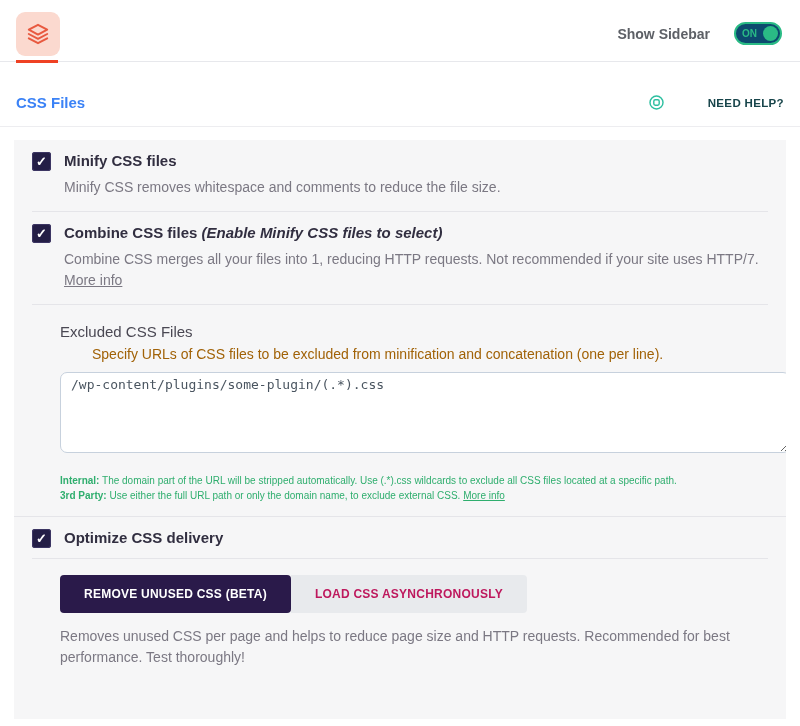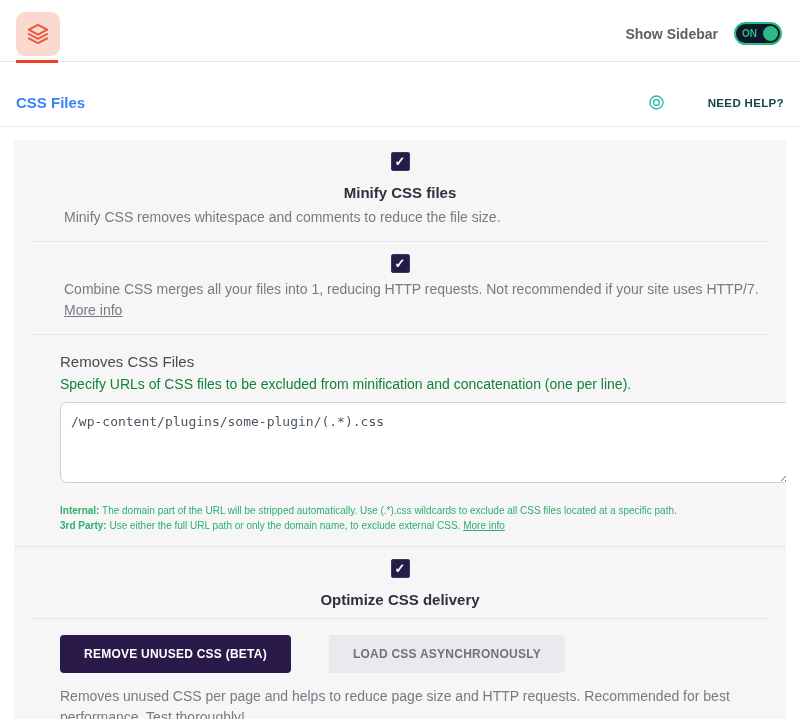--- a/index.html
+++ b/index.html
@@ -5,69 +5,69 @@
   * { margin:0; padding:0; box-sizing:border-box; }
   html,body { width:800px; height:726px; overflow:hidden; background:#fff;
     font-family:"Liberation Sans", sans-serif; }
 
   
   .app-header { display:flex; align-items:center; padding:9px 18px 0 16px; height:58px; }
   .app-icon { width:44px; height:44px; border-radius:9px; background:#fbd9cf;
     display:flex; align-items:center; justify-content:center; flex:0 0 auto; }
   .page-title { margin-left:24px; font-size:22px; font-weight:700; color:#1e1d27; letter-spacing:.2px; }
   .header-spacer { flex:1; }
-  .show-sidebar-label { font-size:14px; font-weight:600; color:#5d6066; margin-right:16px; }
-  .toggle { width:48px; height:23px; border:2px solid #2abb85; border-radius:13px; background:#0f172a;
+  .show-sidebar-label { font-size:14px; font-weight:600; color:#5d6066; margin-right:24px; }
+  .toggle { width:48px; height:23px; border:2px solid #2abb85; border-radius:13px; background:#0c4a6e;
     display:flex; align-items:center; cursor:pointer; }
   .toggle-on-text { font-size:10px; font-weight:700; color:#2abb85; margin-left:6px; }
   .toggle-knob { width:15px; height:15px; border-radius:50%; background:#2abb85; margin-left:auto; margin-right:2px; }
 
   .header-divider { position:relative; height:1px; background:#e7e8ec; margin-top:3px; }
   .active-tab-indicator { position:absolute; left:16px; top:-1px; width:42px; height:3px; background:#ef4123; }
 
   
   .section-header { display:flex; align-items:center; padding:32px 16px 15px 16px; }
   .section-title { color:#3b82f6; font-size:15px; font-weight:700; }
   .need-help { margin-left:auto; display:flex; align-items:center; gap:7px; cursor:pointer; text-decoration:none; }
   .need-help-label { font-size:11.5px; font-weight:700; color:#17444a; letter-spacing:.03em;padding-left:36px; }
   .section-divider { height:1px; background:#ededf0; }
 
   
   .card { margin:13px 14px 0 14px; background:#f6f6f7; height:579px; overflow:hidden; }
   .setting-row { padding:12px 18px 10px 18px; }
   .row-divider { height:1px; background:#e5e5e9; }
   .row-divider.indented { margin:0 18px; }
 
-  .checkbox-line { display:flex; align-items:center; gap:13px;flex-direction:column; }
+  .checkbox-line { display:flex; align-items:flex-start; gap:13px; }
   .checkbox { width:19px; height:19px; border-radius:3px; background:#241e46;
     box-shadow:0 0 0 1px #3c3563 inset; color:#fff; display:flex; align-items:center; justify-content:center;
     font-size:13px; cursor:pointer; flex:0 0 auto; }
   .checkbox::after { content:"✓"; font-weight:700; }
   .setting-label { font-size:15px; font-weight:600; color:#312e40; }
   .setting-label .label-note { font-style:italic; }
   .setting-desc { margin:6px 0 4px 32px; font-size:14px; color:#7b7883; line-height:1.45; max-width:700px; }
   .more-info-link { color:#7b7883; text-decoration:underline; cursor:pointer; }
 
   
   .sub-section { padding:18px 18px 12px 46px; }
   .sub-label { font-size:15px; font-weight:500; color:#4a4853; }
-  .sub-desc { margin-top:6px; font-size:14px; color:#15803d; }
+  .sub-desc { margin-top:6px; font-size:14px; color:#a16207;margin-left:32px; }
   .exclude-textarea { display:block; margin-top:10px; width:730px; height:81px;
-    border:1px solid #c7d1dd; border-radius:7px; background:#fff; padding:10px 10px;
+    border:1px solid #c7d1dd; border-radius:7px; background:#fff; padding:3px 10px;
     font-family:"DejaVu Sans Mono", monospace; font-size:13px; color:#4a5560; resize:both; line-height:1.4; }
   .exclude-notes { margin-top:20px; font-size:10px; color:#2fae6e; line-height:1.55; max-width:690px; }
   .green-link { color:#2fae6e; text-decoration:underline; cursor:pointer; }
 
   
   .delivery-block { padding:16px 18px 0 46px; }
-  .segmented-buttons { display:flex;gap:38px; }
+  .segmented-buttons { display:flex; }
   .btn { height:38px; border:none; font-family:inherit; font-size:12px; font-weight:700;
     letter-spacing:.02em; padding:0 24px; cursor:pointer; }
   .btn-primary { background:#2a1a4a; color:#fff; border-radius:4px; }
-  .btn-secondary { background:#e8eaed; color:#737373; border-radius:0 4px 4px 0;text-align:right; }
+  .btn-secondary { background:#e8eaed; color:#be185d; border-radius:0 4px 4px 0;text-align:right; }
   .delivery-desc { margin-top:13px; font-size:14px; color:#7b7883; line-height:1.5; max-width:740px; }
 </style>
 </head>
 <body>
 
 <div class="app-header">
   <div class="app-icon">
     <svg width="26" height="26" viewBox="0 0 24 24" fill="none" stroke="#e8593f" stroke-width="1.8" stroke-linejoin="round" stroke-linecap="round">
       <path d="M12 3.5 L20.5 8 12 12.5 3.5 8 Z"></path>
       <path d="M3.5 12 L12 16.5 20.5 12"></path>
@@ -104,27 +104,28 @@
       <div class="checkbox"></div>
       <div class="setting-label">Minify CSS files</div>
     </div>
     <div class="setting-desc">Minify CSS removes whitespace and comments to reduce the file size.</div>
   </div>
   <div class="row-divider indented"></div>
 
   <div class="setting-row">
     <div class="checkbox-line">
       <div class="checkbox"></div>
+      <div class="setting-label"><span>Combine CSS files </span><span class="label-note">(Enable Minify CSS files to select)</span></div>
     </div>
     <div class="setting-desc"><span>Combine CSS merges all your files into 1, reducing HTTP requests. Not recommended if your site uses HTTP/7. </span><a class="more-info-link">More info</a></div>
   </div>
   <div class="row-divider indented"></div>
 
   <div class="sub-section">
-    <div class="sub-label">Removes CSS Files</div>
+    <div class="sub-label">Excluded CSS Files</div>
     <div class="sub-desc">Specify URLs of CSS files to be excluded from minification and concatenation (one per line).</div>
     <textarea class="exclude-textarea" spellcheck="false" style="">/wp-content/plugins/some-plugin/(.*).css</textarea>
     <div class="exclude-notes">
       <b>Internal:</b><span> The domain part of the URL will be stripped automatically. Use (.*).css wildcards to exclude all CSS files located at a specific path.</span><br>
       <b>3rd Party:</b><span> Use either the full URL path or only the domain name, to exclude external CSS. </span><a class="green-link">More info</a>
     </div>
   </div>
   <div class="row-divider"></div>
 
   <div class="setting-row">

